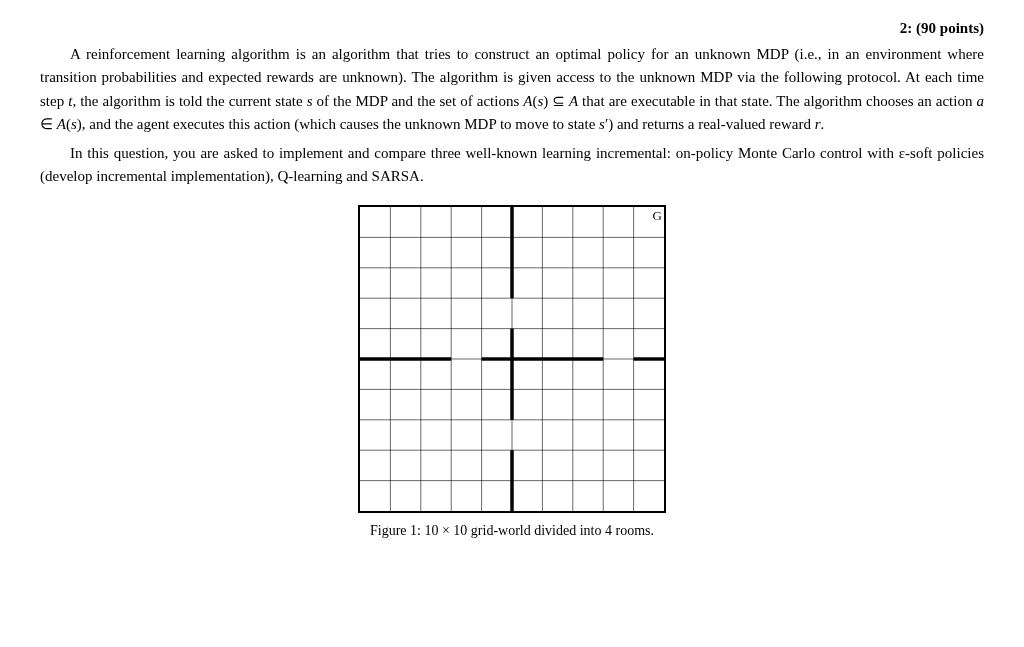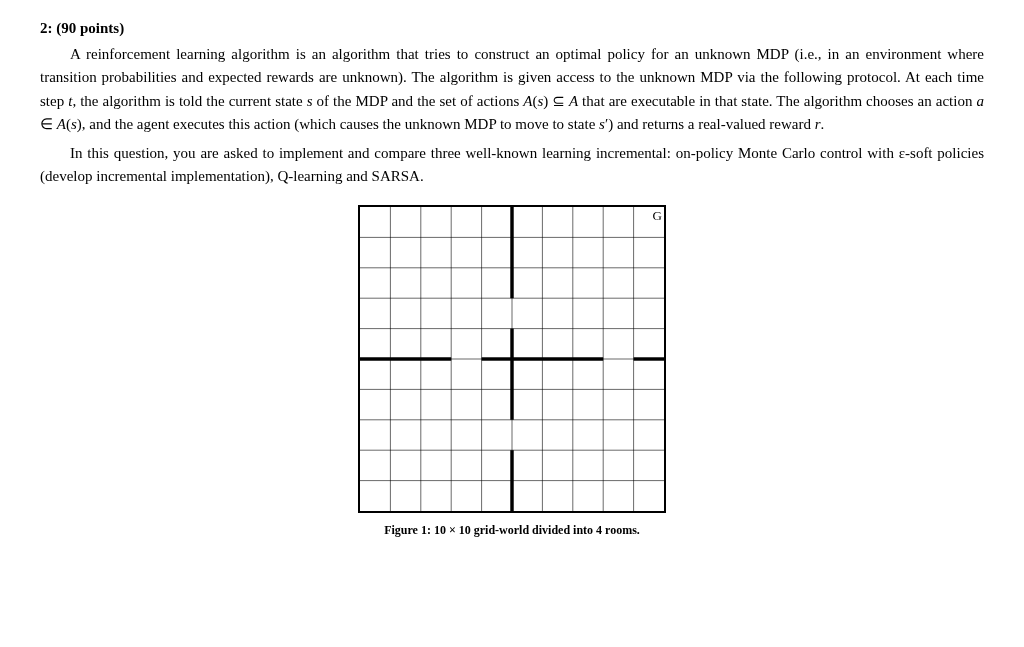--- a/index.html
+++ b/index.html
@@ -9,20 +9,21 @@
       font-size: 15px;
       color: #000;
       padding: 20px 40px;
       width: 1024px;
       min-height: 647px;
     }
     .question-header {
       font-weight: bold;
       font-size: 15px;
       margin-bottom: 6px;
+      text-align: right;
     }
     .text-block {
       text-align: justify;
       line-height: 1.55;
       margin-bottom: 16px;
     }
     .text-block p {
       text-indent: 2em;
       margin-bottom: 6px;
     }
@@ -47,23 +48,22 @@
     .g-label {
       position: absolute;
       font-size: 13px;
       font-family: 'Times New Roman', Times, serif;
       font-weight: normal;
       right: 2px;
       top: 1px;
     }
     .figure-caption {
       margin-top: 10px;
-      font-size: 12px;
+      font-size: 14px;
       text-align: center;
-      font-weight: bold;
     }
   </style>
 </head>
 <body>
 
 <div>
   <div class="question-header">2: (90 points)</div>
   <div class="text-block">
     <p>A reinforcement learning algorithm is an algorithm that tries to construct an optimal policy for an unknown MDP (i.e., in an environment where transition probabilities and expected rewards are unknown).  The algorithm is given access to the unknown MDP via the following protocol.  At each time step <em>t</em>, the algorithm is told the current state <em>s</em> of the MDP and the set of actions <em>A</em>(<em>s</em>) ⊆ <em>A</em> that are executable in that state.  The algorithm chooses an action <em>a</em> ∈ <em>A</em>(<em>s</em>), and the agent executes this action (which causes the unknown MDP to move to state <em>s</em>′) and returns a real-valued reward <em>r</em>.</p>
     <p>In this question, you are asked to implement and compare three well-known learning incremental: on-policy Monte Carlo control with ε-soft policies (develop incremental implementation), Q-learning and SARSA.</p>

